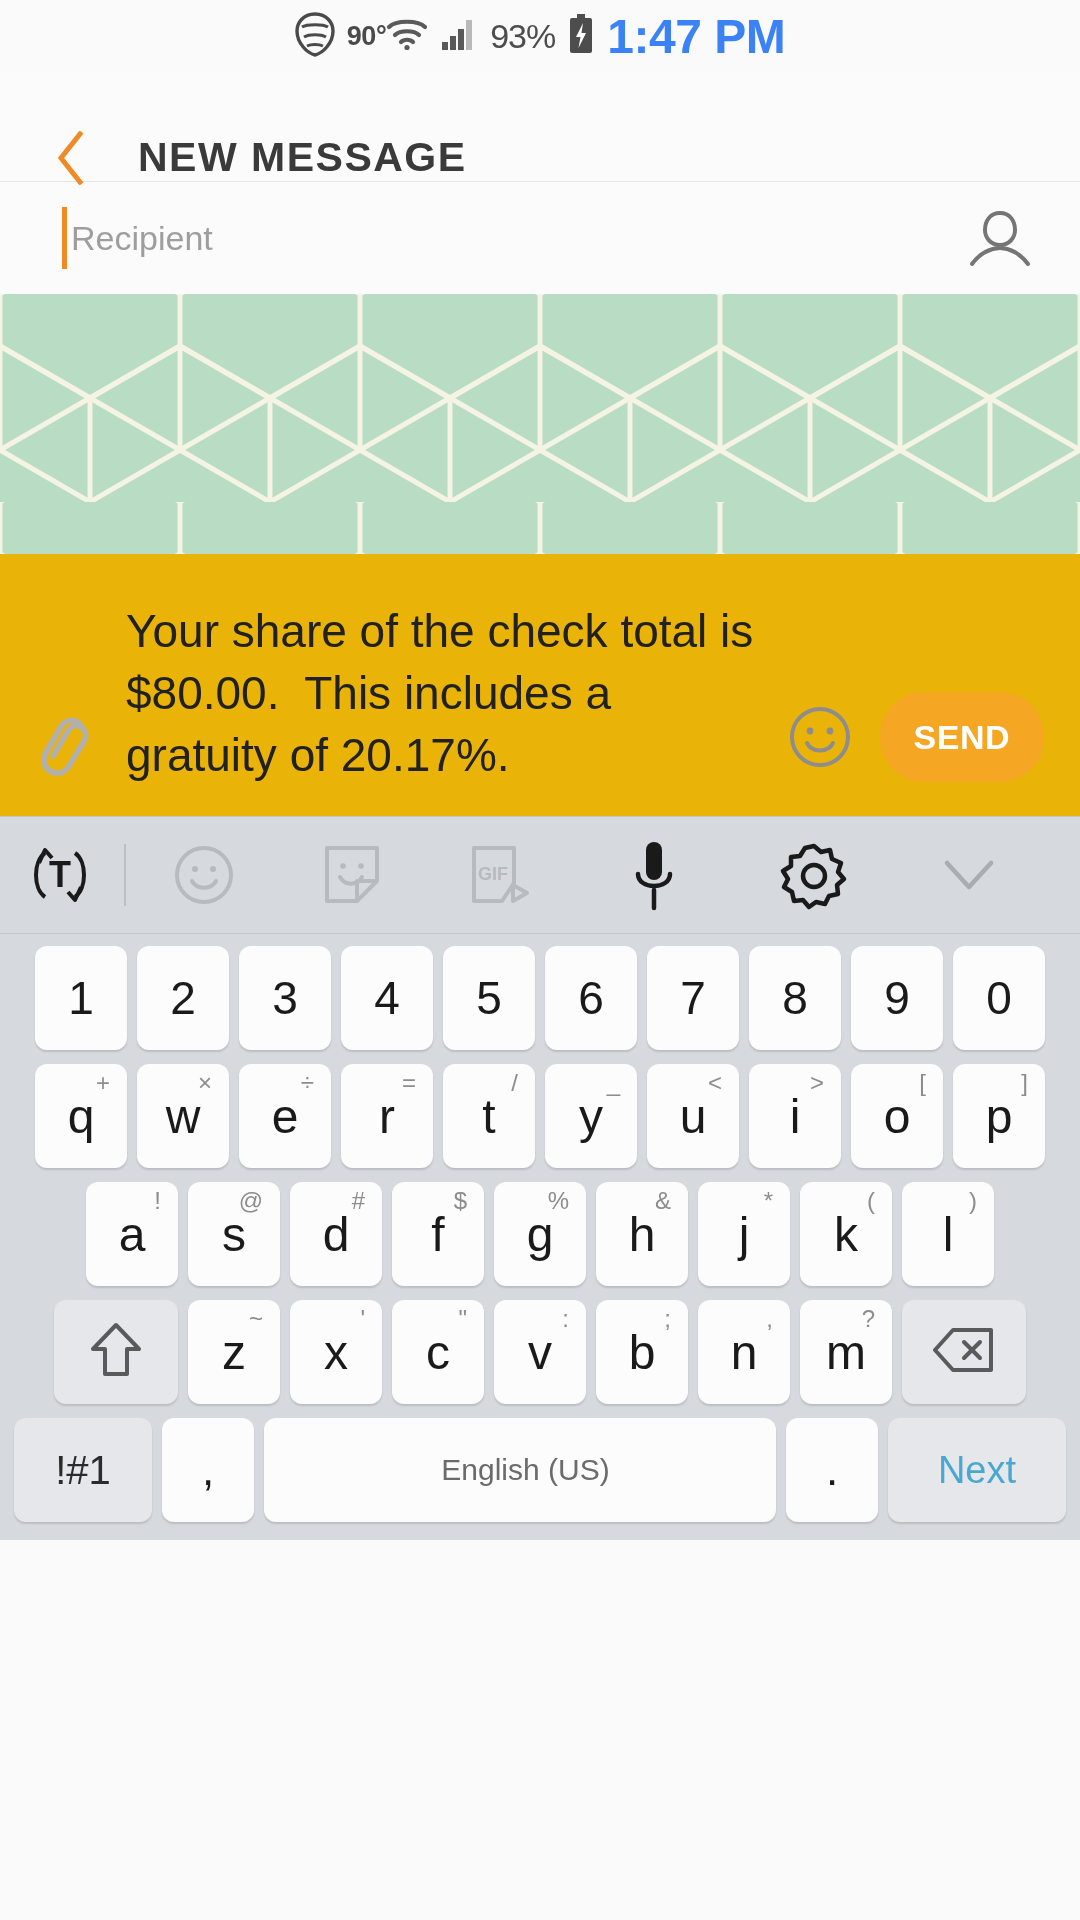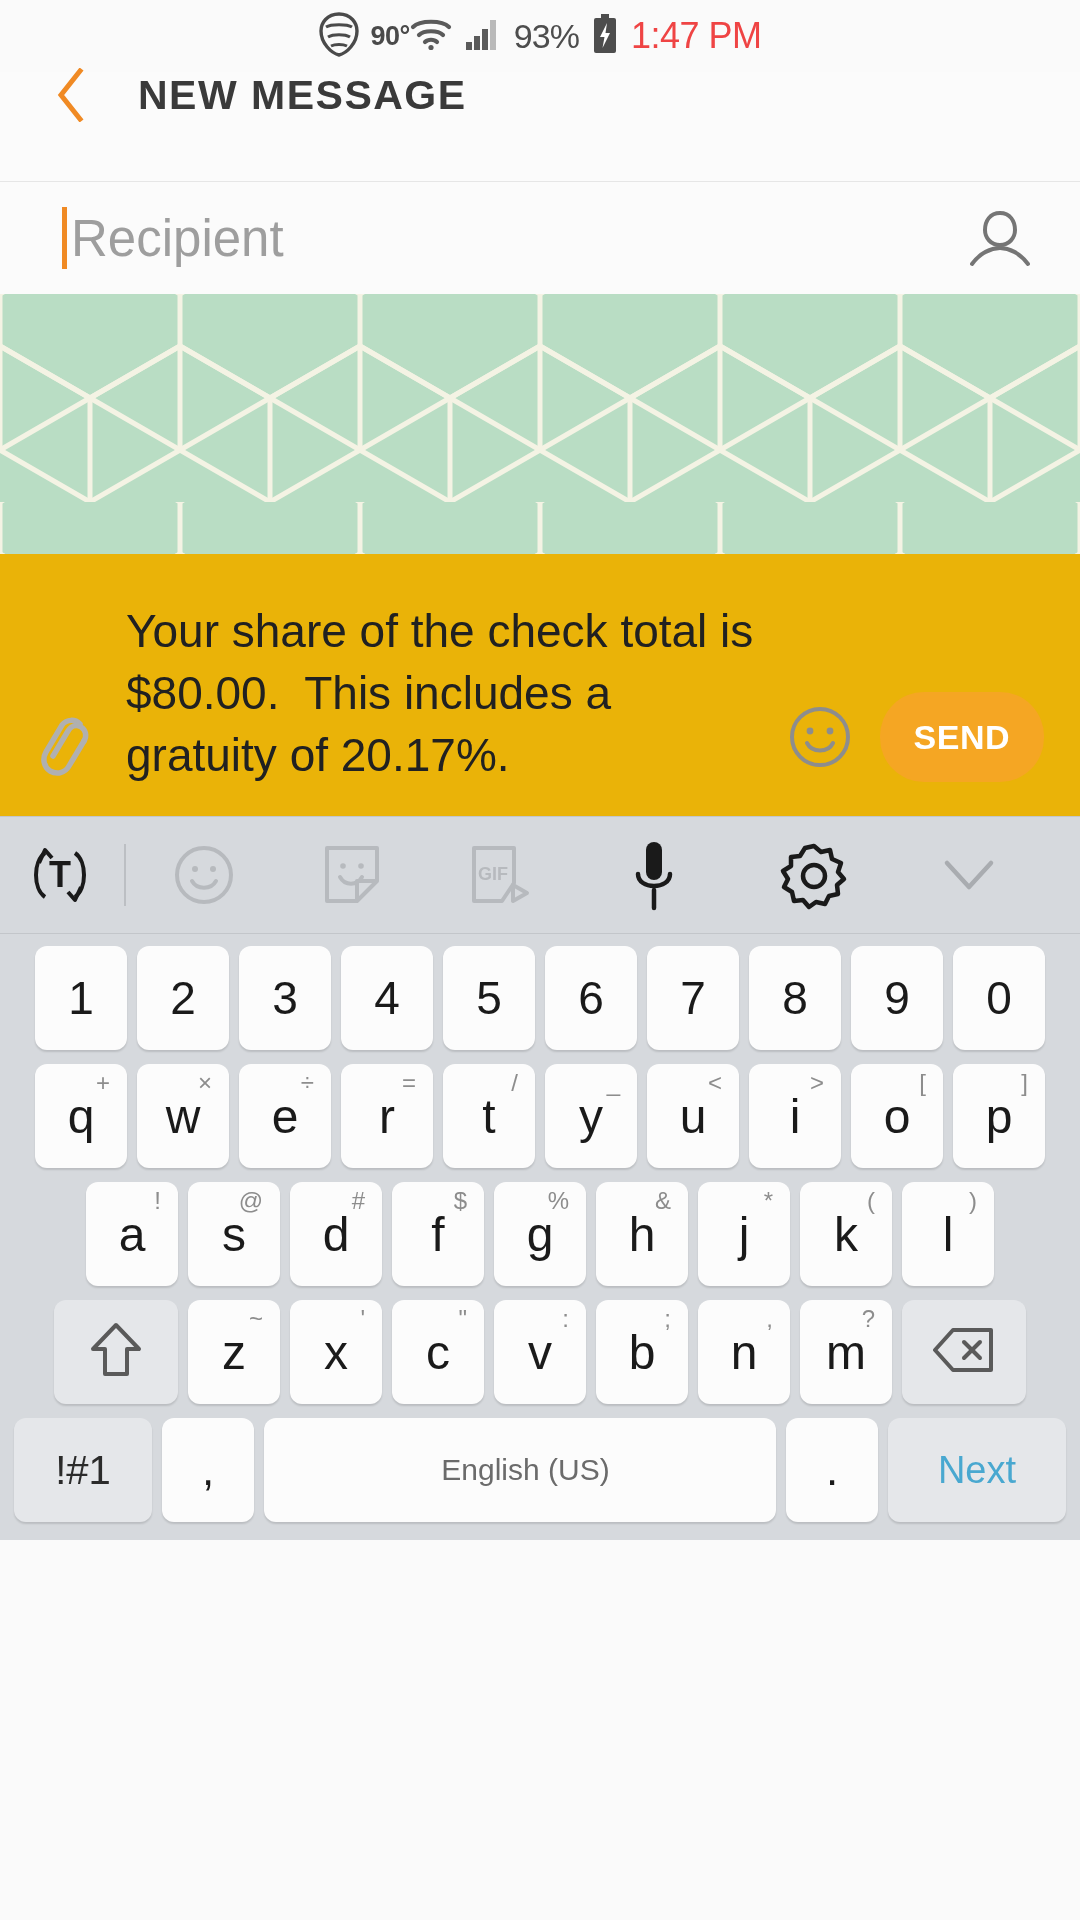--- a/index.html
+++ b/index.html
@@ -14,26 +14,26 @@
   
   .statusbar{
     height:72px; width:100%;
     display:flex; align-items:center; justify-content:center;
     padding:0 26px; background:#fafafa;
   }
   .sb-left{ display:flex; align-items:center; gap:12px; }
   .sb-right{ display:flex; align-items:center; gap:13px; }
   .sb-temp{ font-size:27px; font-weight:700; color:#4a4a4a; letter-spacing:-0.5px; }
   .sb-batt-text{ font-size:34px; font-weight:400; color:#4d4d4d; letter-spacing:-1px; }
-  .sb-time{ font-size:36px; font-weight:400; color:#ef4444; letter-spacing:-0.5px; }
+  .sb-time{ font-size:48px; font-weight:700; color:#3b82f6; letter-spacing:-0.5px; }
 
   
   .header{
     height:110px; width:100%;
-    display:flex; align-items:flex-start;
+    display:flex; align-items:flex-end;
     background:#fbfbfb;
     border-bottom:1px solid #e6e6e6;
     padding-left:48px;
   }
   .back-chevron{ width:46px; height:46px; display:flex; align-items:center; justify-content:center; }
   .page-title{
     font-size:41px; font-weight:700; color:#3a3a3a;
     letter-spacing:1.5px; margin-left:44px;
   }
 
@@ -43,21 +43,21 @@
     display:flex; align-items:center;
     background:#fbfbfb;
     padding:0 44px 0 62px;
   }
   .caret{
     width:5px; height:62px; background:#f08a24; margin-right:4px; flex:0 0 auto;
   }
   .recipient-input{
     flex:1; border:none; outline:none; background:transparent;
     font-family:"Liberation Sans", sans-serif;
-    font-size:51px; color:#3b82f6; font-weight:400;
+    font-size:34px; color:#3b82f6; font-weight:400;
   }
   .recipient-input::placeholder{ color:#9e9e9e; }
   .contact-icon{ width:72px; height:72px; display:flex; align-items:center; justify-content:center; flex:0 0 auto; }
 
   
   .attach-preview{
     width:100%; height:260px;
     background-color:#b9ddc4;
     position:relative; overflow:hidden;
   }

